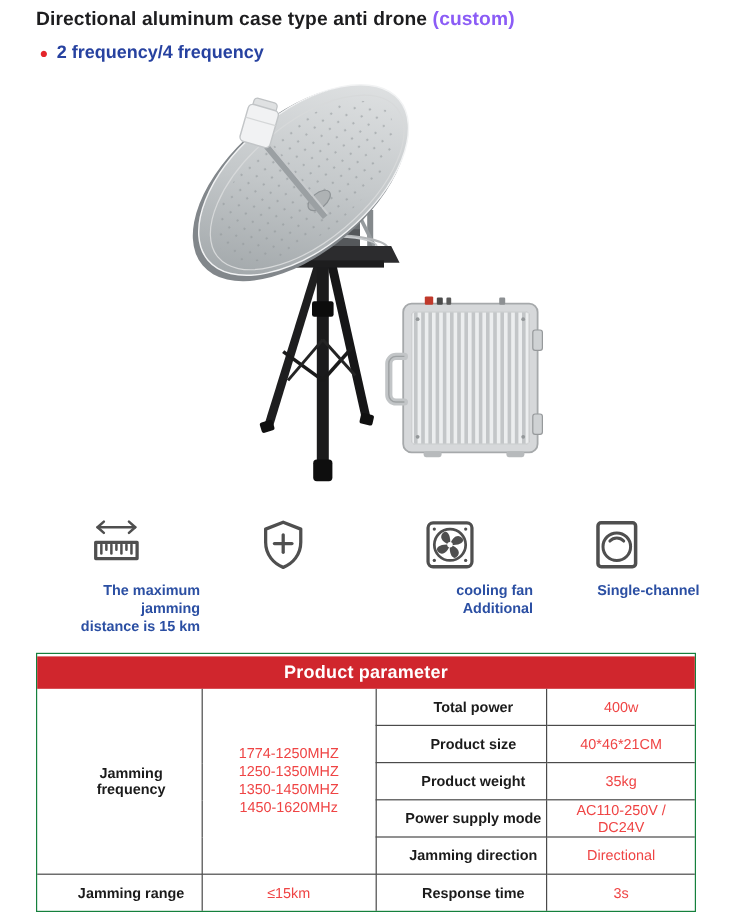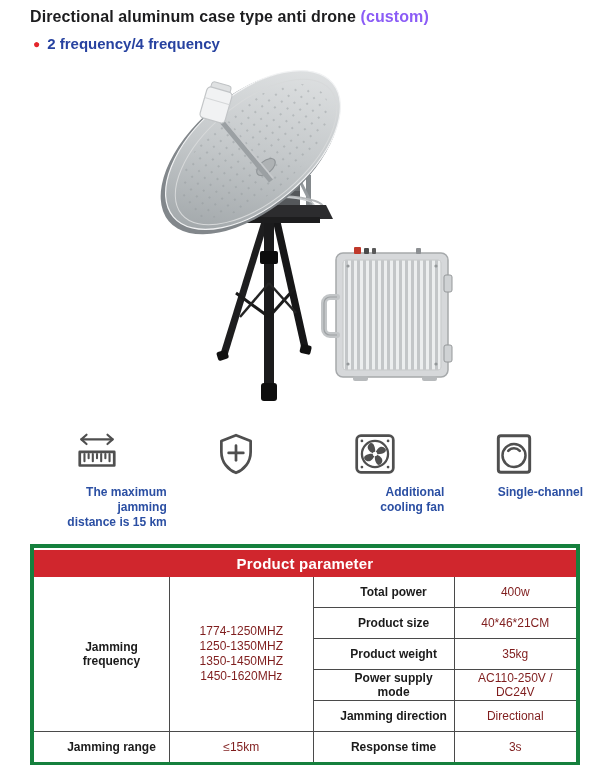--- a/index.html
+++ b/index.html
@@ -22,31 +22,31 @@
   .hero svg{position:absolute;left:60px;top:0;}
   .features{
     display:flex;margin:2px 26px 0 28px;
   }
   .feature{flex:1;text-align:right;}
   .feature .icon-box{height:50px;display:flex;align-items:center;justify-content:center;}
   .feature .label{
     margin-top:6px;font-size:12px;font-weight:bold;color:#2b4fa3;line-height:15px;
   }
   .feature .label span{display:block;}
-  .param-section{margin:14px 29px 0 30px;border:4px solid #15803d;}
+  .param-section{margin:14px 29px 0 30px;border:1px solid #15803d;}
   .param-header{
     margin:2px 0 0 0;background:#d0262d;color:#ffffff;text-align:center;
     font-size:15px;font-weight:bold;height:27px;line-height:27px;letter-spacing:.2px;
   }
   table.params{
     width:100%;border-collapse:collapse;border-style:hidden;table-layout:fixed;
   }
   table.params td{
     border:1px solid #4a4a4a;text-align:center;vertical-align:middle;
-    font-size:12px;color:#7f1d1d;height:30px;padding:0 4px;
+    font-size:12px;color:#ef4444;height:30px;padding:0 4px;
   }
   table.params td.lbl{font-weight:bold;color:#1b1b1b;padding-left:24px;}
   table.params td.freq div{line-height:15px;}
   col.c1{width:25%;}col.c2{width:26.5%;}col.c3{width:26%;}col.c4{width:22.5%;}
 </style>
 </head>
 <body>
 
 <div class="page-title"><span>Directional aluminum case type anti drone</span><span class="accent"> (custom)</span></div>
 
@@ -200,22 +200,22 @@
             <path d="M22 22 C15 20 13 15 17 12 C20 10 23 15 22 22 Z"></path>
             <path d="M22 22 C24 15 29 13 32 17 C34 20 29 23 22 22 Z"></path>
             <path d="M22 22 C29 24 31 29 27 32 C24 34 21 29 22 22 Z"></path>
             <path d="M22 22 C20 29 15 31 12 27 C10 24 15 21 22 22 Z"></path>
           </g>
           <circle cx="22" cy="22" r="2.2" fill="#ffffff"></circle>
         </g>
       </svg>
     </div>
     <div class="label">
+      <span>cooling  fan</span>
       <span>Additional</span>
-      <span>cooling  fan</span>
     </div>
   </div>
 
   <div class="feature">
     <div class="icon-box">
       <svg width="46" height="46" viewBox="0 0 44 44">
         <g stroke="#4f4f4f" fill="none" stroke-linecap="round">
           <rect x="7" y="4.5" width="30" height="35" rx="2.5" stroke-width="2.8"></rect>
           <circle cx="22" cy="23.5" r="11" stroke-width="2.4"></circle>
           <path d="M16.5 19 A7.5 7.5 0 0 1 27.5 19" stroke-width="2.4"></path>

